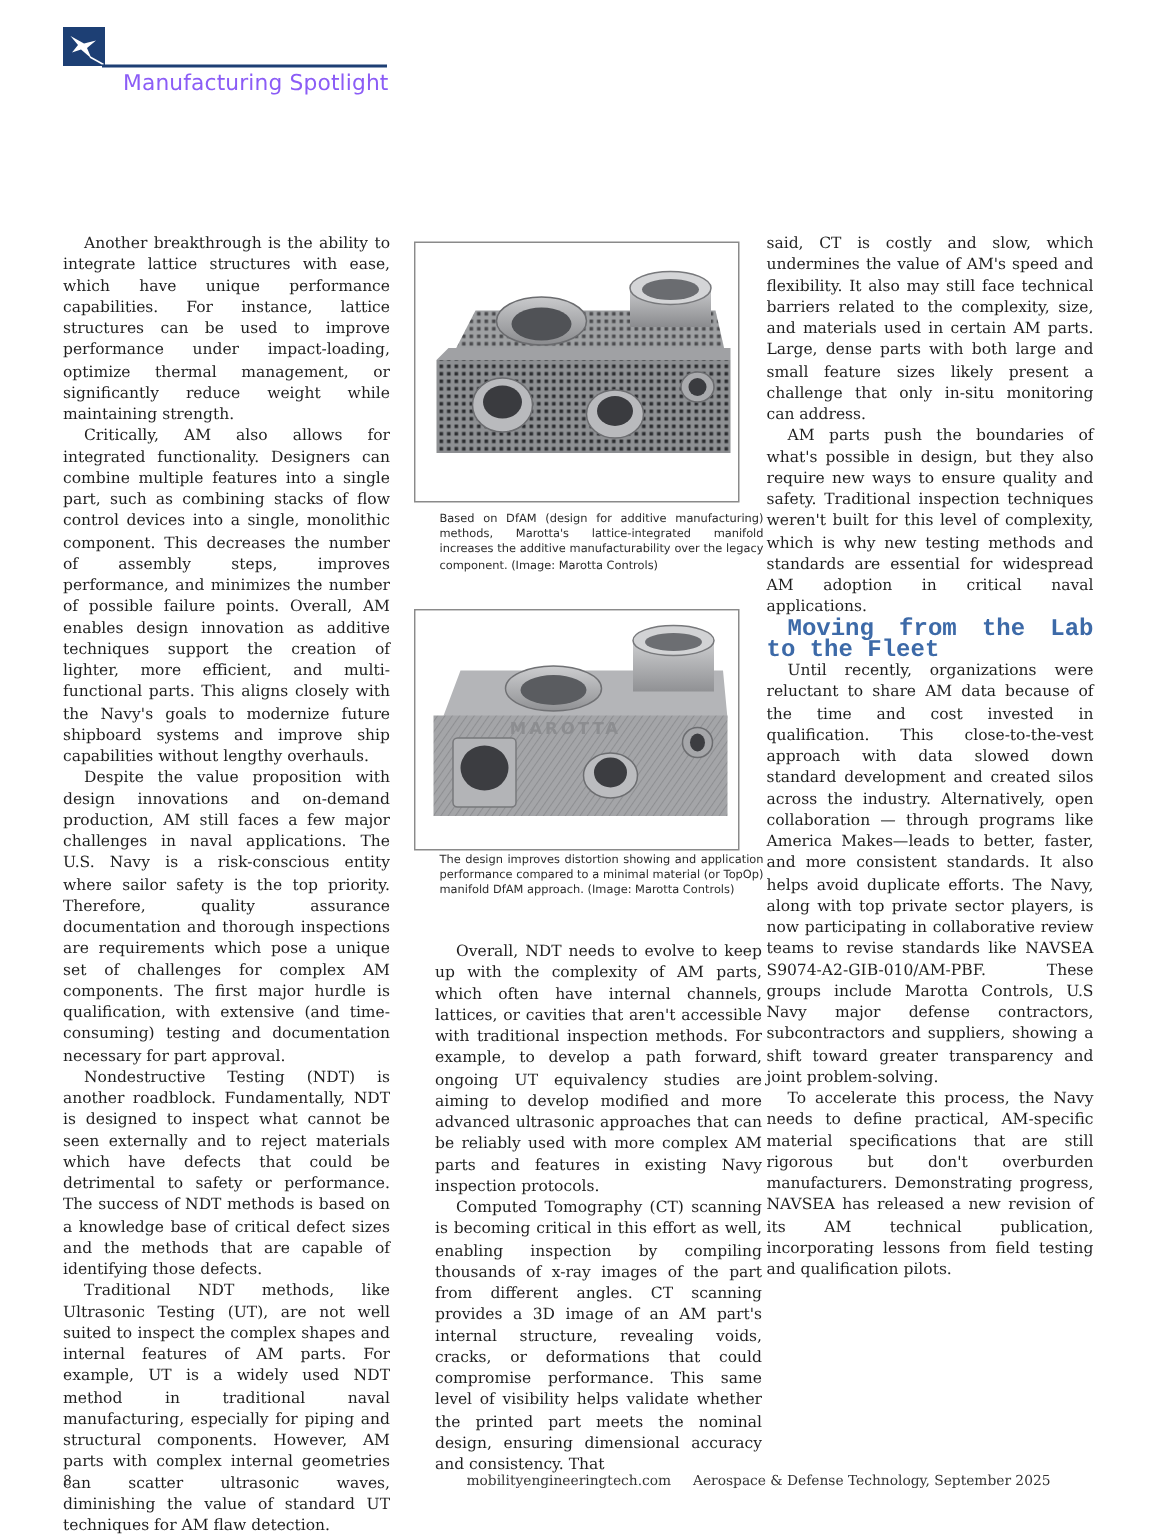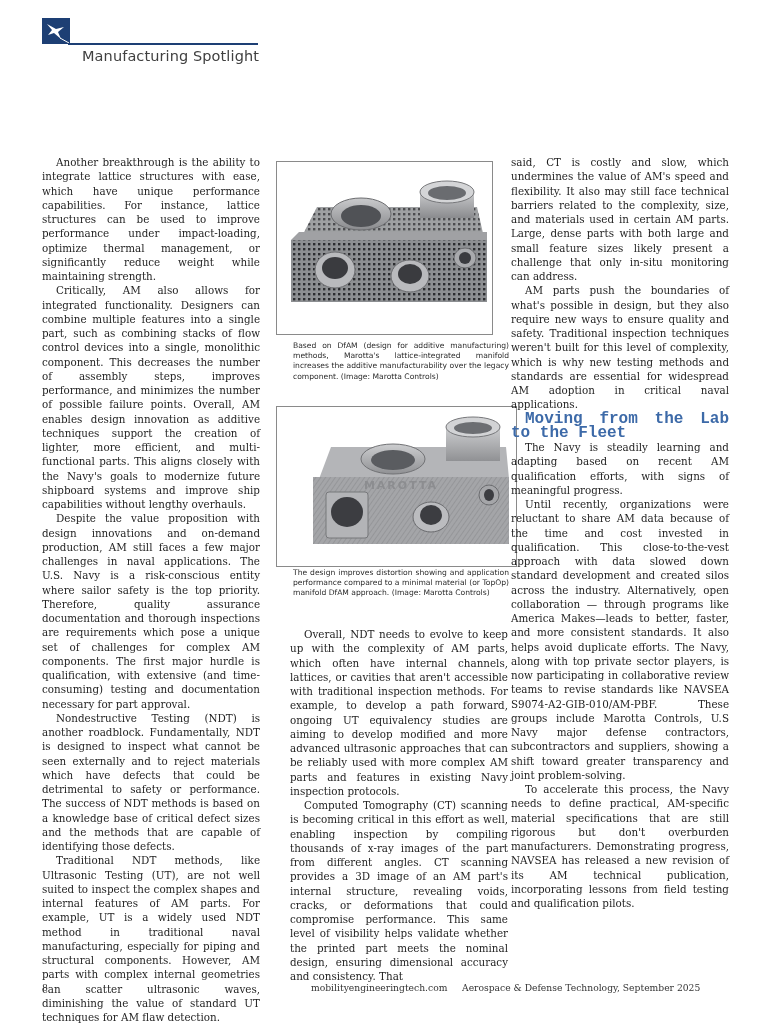--- a/index.html
+++ b/index.html
@@ -1,30 +1,30 @@
 <!DOCTYPE html>
 <html><head>
 <meta charset="utf-8">
 <style>
   html, body { margin: 0; padding: 0; background: #ffffff; }
   body { width: 768px; height: 1024px; position: relative; overflow: hidden; color: #1a1a1a; }
   .header-logo { position: absolute; left: 42px; top: 18px; width: 28px; height: 26px; background: #1d3f74; }
   .header-logo svg { width: 28px; height: 26px; display: block; }
   .header-rule { position: absolute; left: 68px; top: 43px; width: 190px; height: 2px; background: #1d3f74; }
-  .section-label { position: absolute; left: 82px; top: 48px; font-family: "DejaVu Sans", sans-serif; font-size: 14.5px; color: #404040; letter-spacing: 0.1px; }
+  .section-label { position: absolute; left: 82px; top: 48px; font-family: "DejaVu Sans", sans-serif; font-size: 14.5px; color: #8b5cf6; letter-spacing: 0.1px; }
 
   .col { position: absolute; font-family: "DejaVu Serif", serif; font-size: 10.35px; line-height: 14.25px; text-align: justify; color: #1e1e1e; }
   .col p { margin: 0; text-indent: 14px; hyphens: auto; }
   .col1 { left: 42px; top: 155px; width: 218px; }
   .col2 { left: 290px; top: 627px; width: 218px; }
   .col3 { left: 511px; top: 155px; width: 218px; }
 
   .figure { position: absolute; left: 276px; width: 215px; border: 1px solid #8a8a8a; background: #fff; overflow: hidden; }
   .fig1 { top: 161px; height: 172px; }
-  .fig2 { top: 406px; height: 159px; padding-left: 24px; }
+  .fig2 { top: 406px; height: 159px; }
   .figure svg { width: 100%; height: 100%; display: block; }
   .caption { position: absolute; left: 293px; width: 216px; font-family: "DejaVu Sans", sans-serif; font-size: 7.6px; line-height: 10.2px; color: #2b2b2b; text-align: justify; }
   .cap1 { top: 341px; }
   .cap2 { top: 568px; }
 
   .subhead { font-family: Liberation Mono, monospace; font-weight: bold; color: #3d6aa8; font-size: 16px; margin: 14px 0 0 0; text-indent: 0; }
 
   .footer { position: absolute; top: 982px; font-family: "DejaVu Serif", serif; font-size: 9.2px; color: #333; }
   .page-num { left: 42px; }
   .site { left: 311px; }
@@ -115,20 +115,19 @@
 
 <div class="col col2">
   <p>Overall, NDT needs to evolve to keep up with the complexity of AM parts, which often have internal channels, lattices, or cavities that aren't accessible with traditional inspection methods. For example, to develop a path forward, ongoing UT equivalency studies are aiming to develop modified and more advanced ultrasonic approaches that can be reliably used with more complex AM parts and features in existing Navy inspection protocols.</p>
   <p>Computed Tomography (CT) scanning is becoming critical in this effort as well, enabling inspection by compiling thousands of x-ray images of the part from different angles. CT scanning provides a 3D image of an AM part's internal structure, revealing voids, cracks, or deformations that could compromise performance. This same level of visibility helps validate whether the printed part meets the nominal design, ensuring dimensional accuracy and consistency. That</p>
 </div>
 
 <div class="col col3">
   <p style="text-indent:0">said, CT is costly and slow, which undermines the value of AM's speed and flexibility. It also may still face technical barriers related to the complexity, size, and materials used in certain AM parts. Large, dense parts with both large and small feature sizes likely present a challenge that only in-situ monitoring can address.</p>
   <p>AM parts push the boundaries of what's possible in design, but they also require new ways to ensure quality and safety. Traditional inspection techniques weren't built for this level of complexity, which is why new testing methods and standards are essential for widespread AM adoption in critical naval applications.</p>
   <p class="subhead">Moving from the Lab to the Fleet</p>
-  <p>The Navy is steadily learning and adapting based on recent AM qualification efforts, with signs of meaningful progress.</p>
   <p>Until recently, organizations were reluctant to share AM data because of the time and cost invested in qualification. This close-to-the-vest approach with data slowed down standard development and created silos across the industry. Alternatively, open collaboration — through programs like America Makes—leads to better, faster, and more consistent standards. It also helps avoid duplicate efforts. The Navy, along with top private sector players, is now participating in collaborative review teams to revise standards like NAVSEA S9074-A2-GIB-010/AM-PBF. These groups include Marotta Controls, U.S Navy major defense contractors, subcontractors and suppliers, showing a shift toward greater transparency and joint problem-solving.</p>
   <p>To accelerate this process, the Navy needs to define practical, AM-specific material specifications that are still rigorous but don't overburden manufacturers. Demonstrating progress, NAVSEA has released a new revision of its AM technical publication, incorporating lessons from field testing and qualification pilots.</p>
 </div>
 
 <div class="footer page-num">8</div>
 <div class="footer site">mobilityengineeringtech.com</div>
 <div class="footer pub">Aerospace &amp; Defense Technology, September 2025</div>
 
 </body></html>

